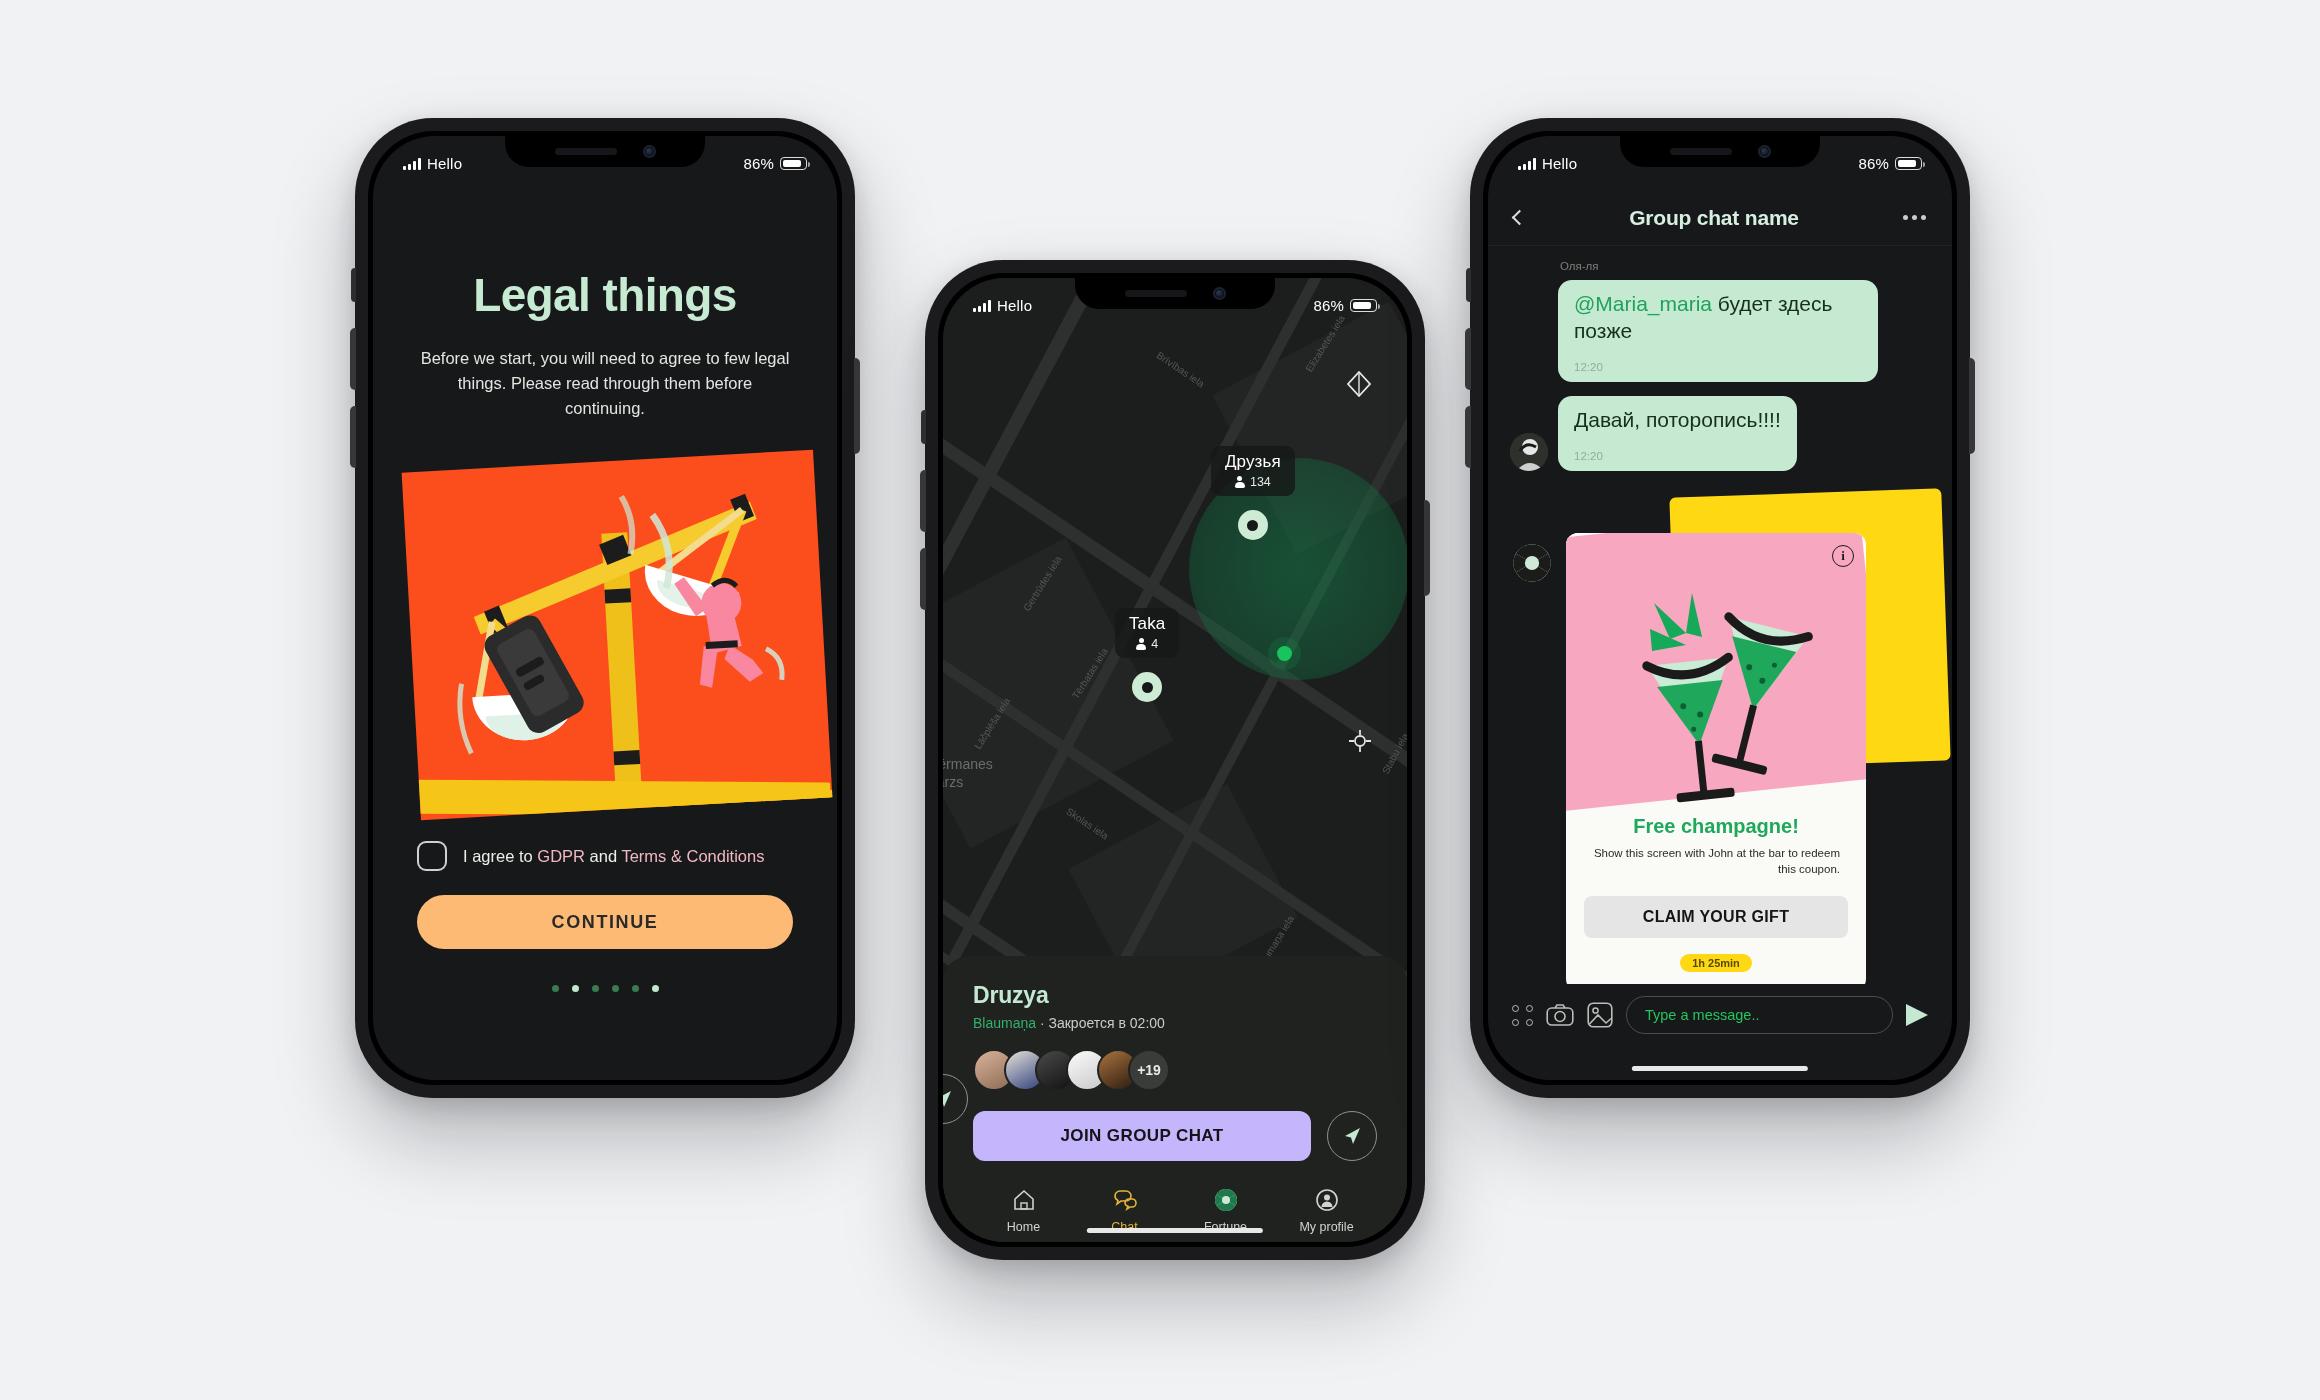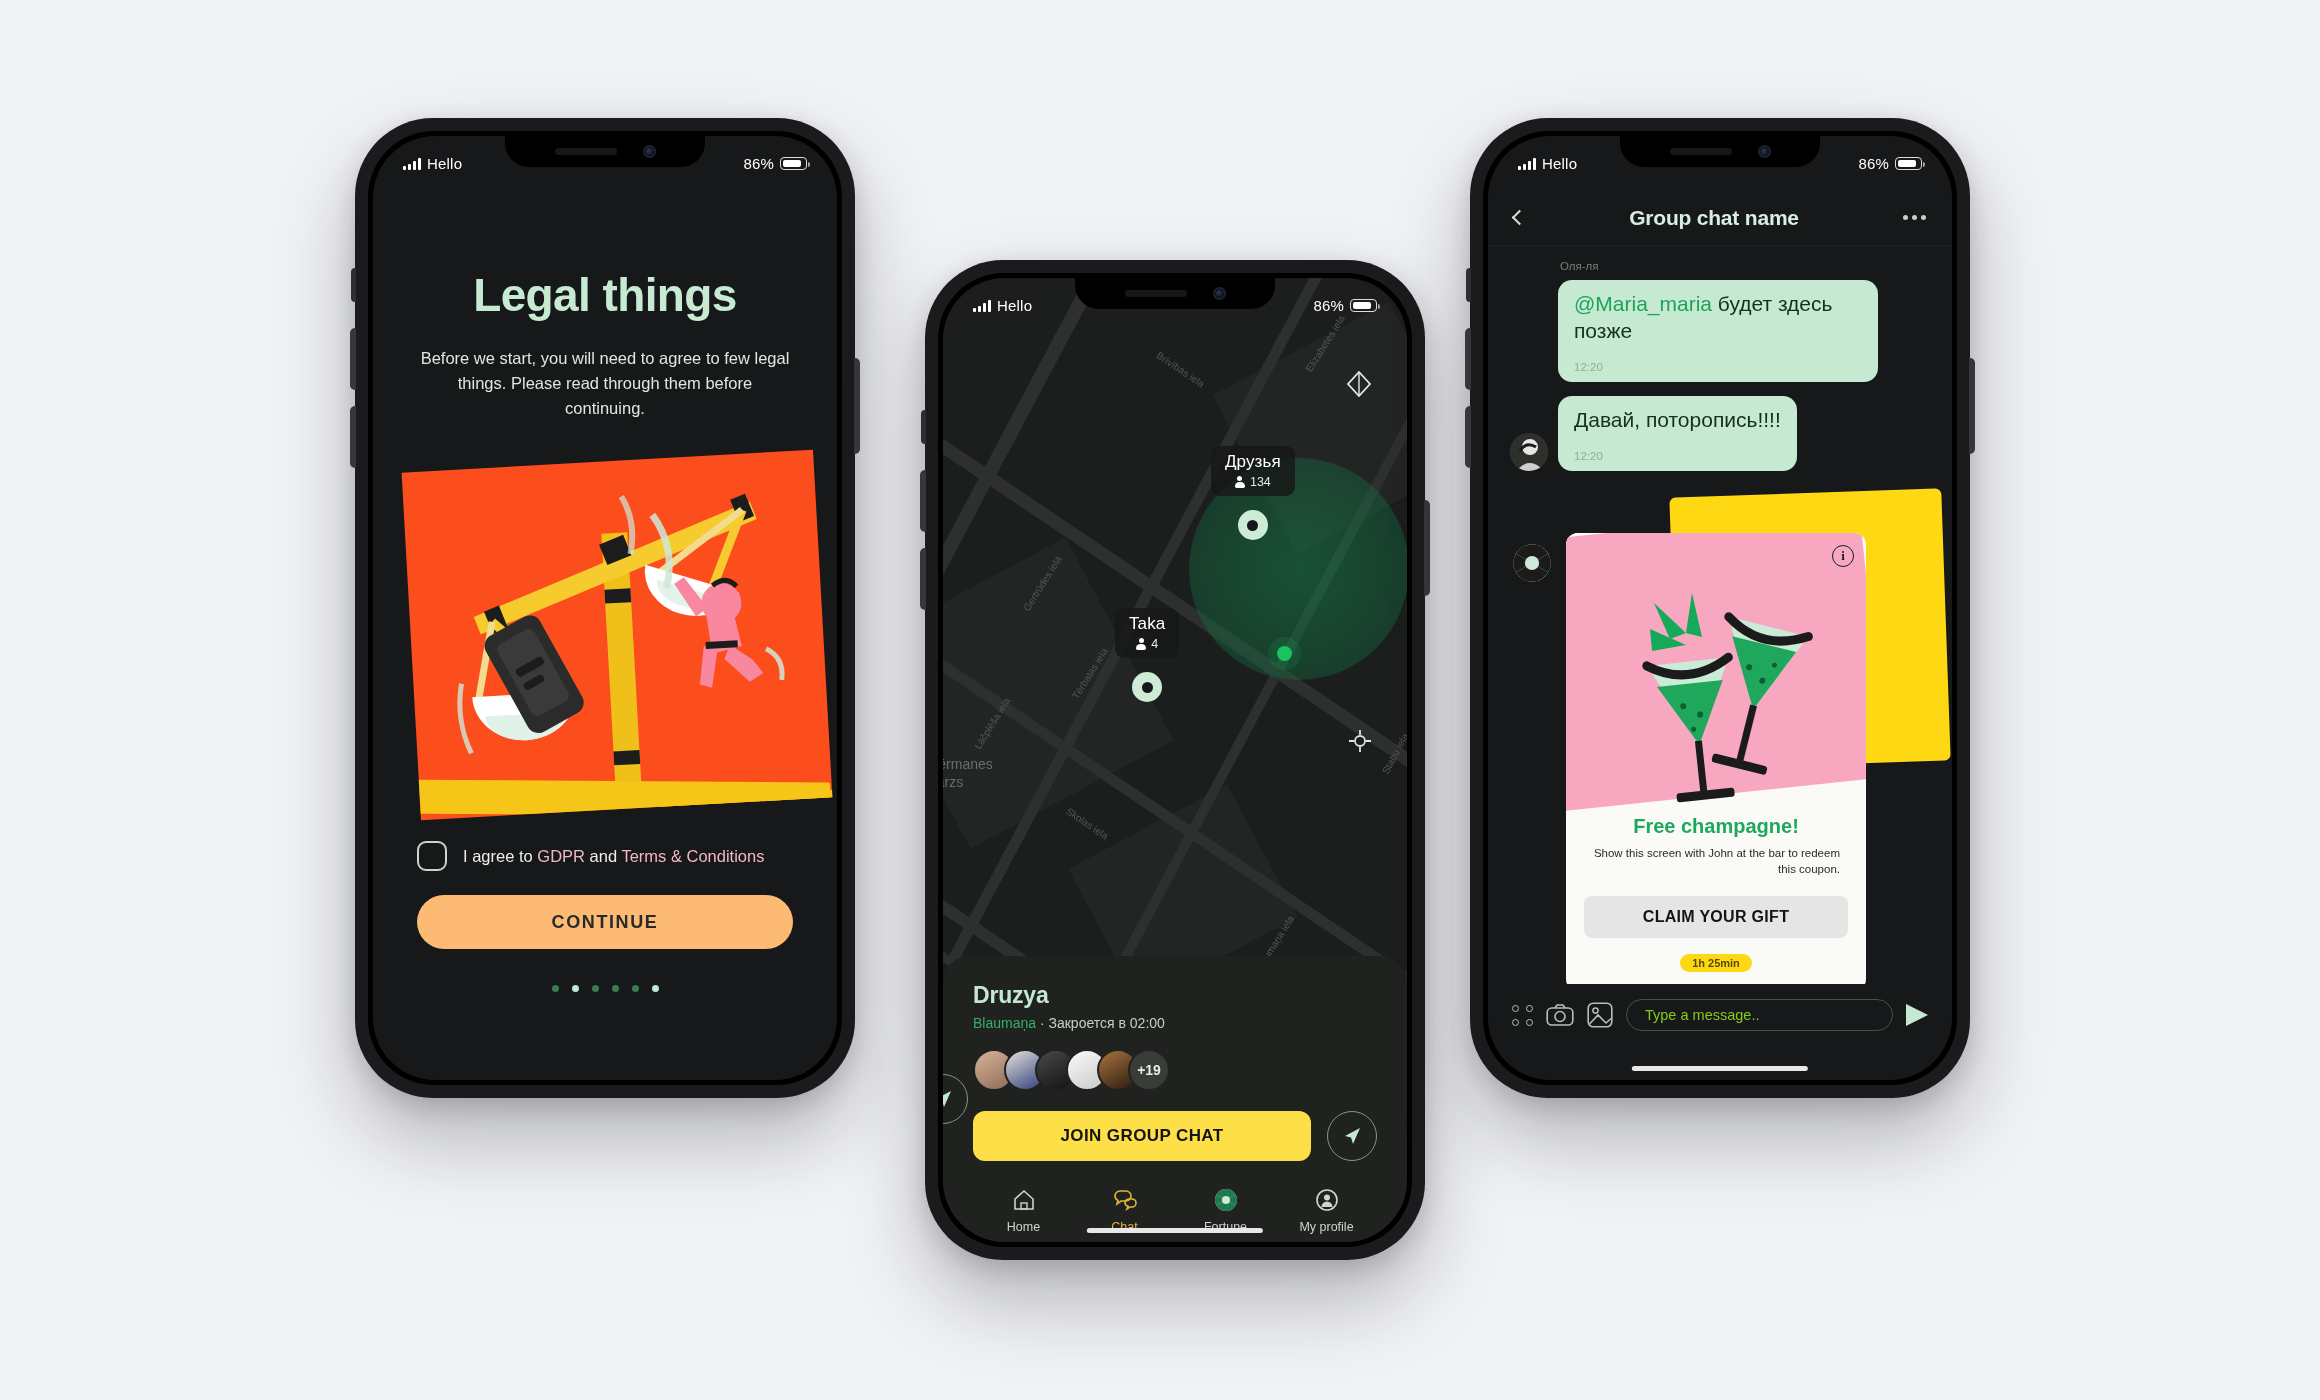--- a/index.html
+++ b/index.html
@@ -144,21 +144,21 @@
   .sheet-title { color:#c4e9d2; font-size:23px; font-weight:700; letter-spacing:-.2px; }
   .sheet-meta { font-size:14px; margin-top:6px; color:#c9cdc8; }
   .sheet-meta .open { color:#34b06a; }
   .avatars { display:flex; align-items:center; margin-top:18px; }
   .av { width:42px; height:42px; border-radius:50%; margin-left:-11px; border:2.5px solid #202220;
         background-size:cover; overflow:hidden; position:relative; }
   .av:first-child { margin-left:0; }
   .av-more { background:#3a3c3a; display:flex; align-items:center; justify-content:center;
              color:#e7eae6; font-size:14px; font-weight:600; }
   .joinrow { display:flex; align-items:center; gap:16px; margin-top:20px; }
-  .join-btn { flex:1; height:50px; background:#fde047; border-radius:12px;
+  .join-btn { flex:1; height:50px; background:#c4b5fd; border-radius:12px;
               display:flex; align-items:center; justify-content:center;
               color:#141414; font-weight:700; font-size:17px; letter-spacing:.4px; }
   .nav-circle { width:50px; height:50px; border-radius:50%; border:1.4px solid #8e948d;
                 display:flex; align-items:center; justify-content:center; flex:0 0 auto; }
   .nav-circle.ghost { position:absolute; left:-25px; bottom:118px; background:#202220; }
 
   .tabbar { display:flex; margin-top:26px; padding-bottom:8px; }
   .tab { flex:1; display:flex; flex-direction:column; align-items:center; gap:7px; }
   .tab-lbl { font-size:12.5px; color:#cfd4cd; }
   .tab.active .tab-lbl { color:#e3b63a; }
@@ -208,22 +208,22 @@
                color:#141414; font-weight:700; font-size:16px; letter-spacing:.3px; }
   .timer-pill { margin:16px auto 0; width:fit-content; background:#ffd814; border-radius:11px;
                 padding:3px 12px; color:#5a4a04; font-size:11px; font-weight:700; }
   .coupon-prog { height:7px; background:#ece9df; margin-top:12px; position:relative; }
   .coupon-prog span { position:absolute; left:0; top:0; bottom:0; width:60%; background:#ffd814; }
 
   .inputbar { position:absolute; left:0; right:0; bottom:34px; height:62px;
               display:flex; align-items:center; gap:13px; padding:0 24px; }
   .dotgrid { display:grid; grid-template-columns:repeat(2,7px); gap:7px; }
   .dotgrid i { width:7px; height:7px; border-radius:50%; border:1.4px solid #b9beb8; display:block; }
-  .msg-input { flex:1; height:32px; border-radius:20px; border:1.3px solid #4b4f4b;
-               display:flex; align-items:center; padding:0 18px; color:#84cc16; font-size:14.5px; }
+  .msg-input { flex:1; height:38px; border-radius:20px; border:1.3px solid #4b4f4b;
+               display:flex; align-items:center; padding:0 18px; color:#22c55e; font-size:14.5px; }
   .send-arrow { width:0; height:0; border-left:22px solid #c5e8d2;
                 border-top:11px solid transparent; border-bottom:11px solid transparent; flex:0 0 auto; }
 </style>
 </head>
 <body>
 
 <div class="stage">
 
   <div class="phone" id="phone1">
     <div class="btn-sil" style="top:150px;height:34px"></div>

